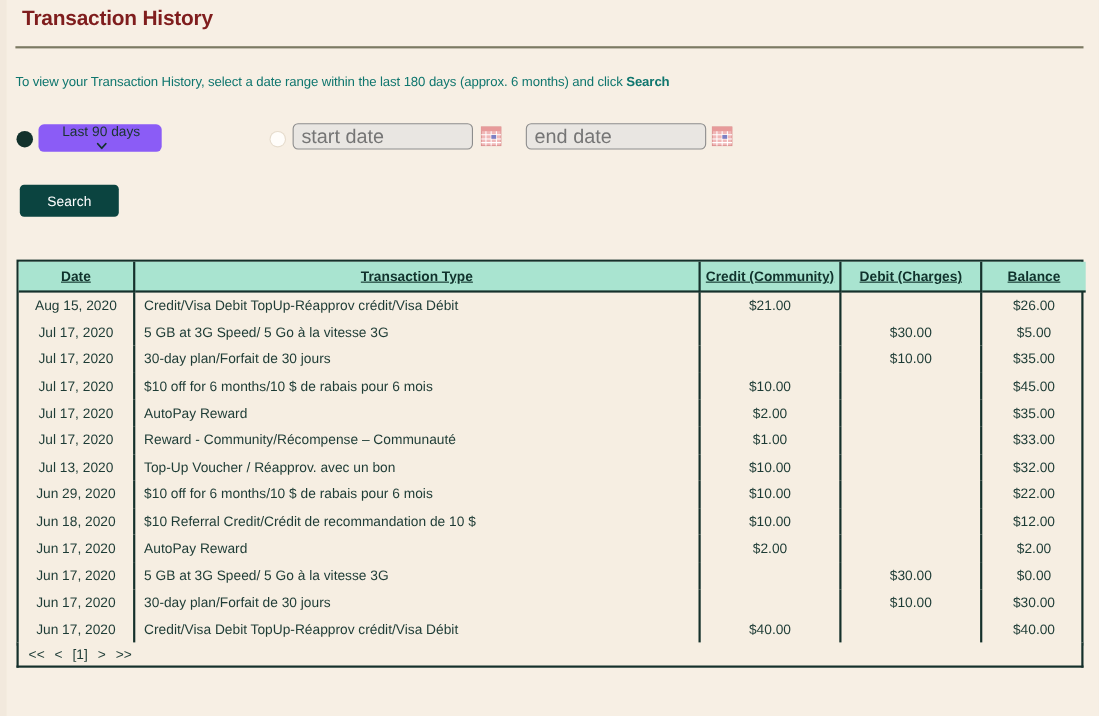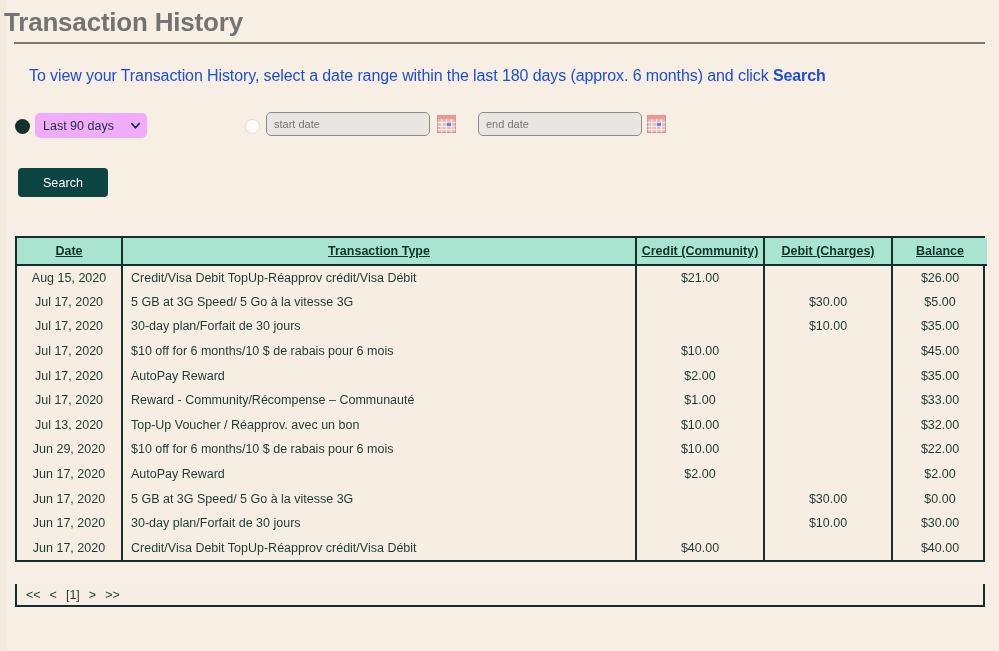--- a/index.html
+++ b/index.html
@@ -27,43 +27,43 @@
     position: absolute;
     left: 0; top: 0;
     width: 6px;
     height: 651px;
     background: #f2e9dd;
   }
 
   
   .title {
     position: absolute;
-    left: 4px;
+    left: 20px;
     top: 7px;
-    font-size: 26px;
+    font-size: 19px;
     font-weight: bold;
     letter-spacing: -0.2px;
-    color: #737373;
+    color: #7f1d1d;
   }
   .title-rule {
     position: absolute;
     left: 14px;
     top: 42px;
     width: 971px;
     height: 2px;
     background: #7c7a63;
   }
 
   
   .intro {
     position: absolute;
-    left: 29px;
+    left: 14px;
     top: 67px;
-    font-size: 16px;
-    color: #1d4ed8;
+    font-size: 12px;
+    color: #0f766e;
     letter-spacing: -0.1px;
     white-space: nowrap;
   }
   .intro b { font-weight: bold; }
 
   
   .filter-row {
     position: absolute;
     left: 0;
     top: 112px;
@@ -87,27 +87,28 @@
     background: #fffdfa;
     box-shadow: 0 0 0 1px #e6dccd;
   }
 
   .select-wrap {
     position: absolute;
     left: 35px;
     top: 1px;
     width: 112px;
     height: 25px;
-    background: #f0abfc;
+    background: #8b5cf6;
     border-radius: 5px;
     display: flex;
     align-items: center;
     padding: 0 6px 0 8px;
     box-sizing: border-box;
     cursor: pointer;
+    flex-direction: column;
   }
   .select-wrap .sel-label {
     font-size: 12.5px;
     color: #18342e;
     flex: 1;
     white-space: nowrap;
   }
   .chev {
     width: 11px;
     height: 11px;
@@ -115,21 +116,21 @@
   }
 
   .date-input {
     position: absolute;
     top: 0px;
     height: 24px;
     background: #e9e6e2;
     border: 1px solid #8d8d8d;
     border-radius: 5px;
     box-sizing: border-box;
-    font-size: 11px;
+    font-size: 18px;
     color: #6d6d6d;
     padding: 0 7px;
     font-family: "Liberation Sans", sans-serif;
     outline: none;
   }
   #start-date { left: 266px; width: 164px; }
   #end-date   { left: 478px; width: 164px; }
 
   .cal-icon {
     position: absolute;
@@ -378,20 +379,27 @@
             <td class="c-amt">$32.00</td>
           </tr>
           <tr>
             <td class="c-date">Jun 29, 2020</td>
             <td class="c-type">$10 off for 6 months/10 $ de rabais pour 6 mois</td>
             <td class="c-amt">$10.00</td>
             <td class="c-amt"></td>
             <td class="c-amt">$22.00</td>
           </tr>
           <tr>
+            <td class="c-date">Jun 18, 2020</td>
+            <td class="c-type">$10 Referral Credit/Crédit de recommandation de 10 $</td>
+            <td class="c-amt">$10.00</td>
+            <td class="c-amt"></td>
+            <td class="c-amt">$12.00</td>
+          </tr>
+          <tr>
             <td class="c-date">Jun 17, 2020</td>
             <td class="c-type">AutoPay Reward</td>
             <td class="c-amt">$2.00</td>
             <td class="c-amt"></td>
             <td class="c-amt">$2.00</td>
           </tr>
           <tr>
             <td class="c-date">Jun 17, 2020</td>
             <td class="c-type">5 GB at 3G Speed/ 5 Go à la vitesse 3G</td>
             <td class="c-amt"></td>

